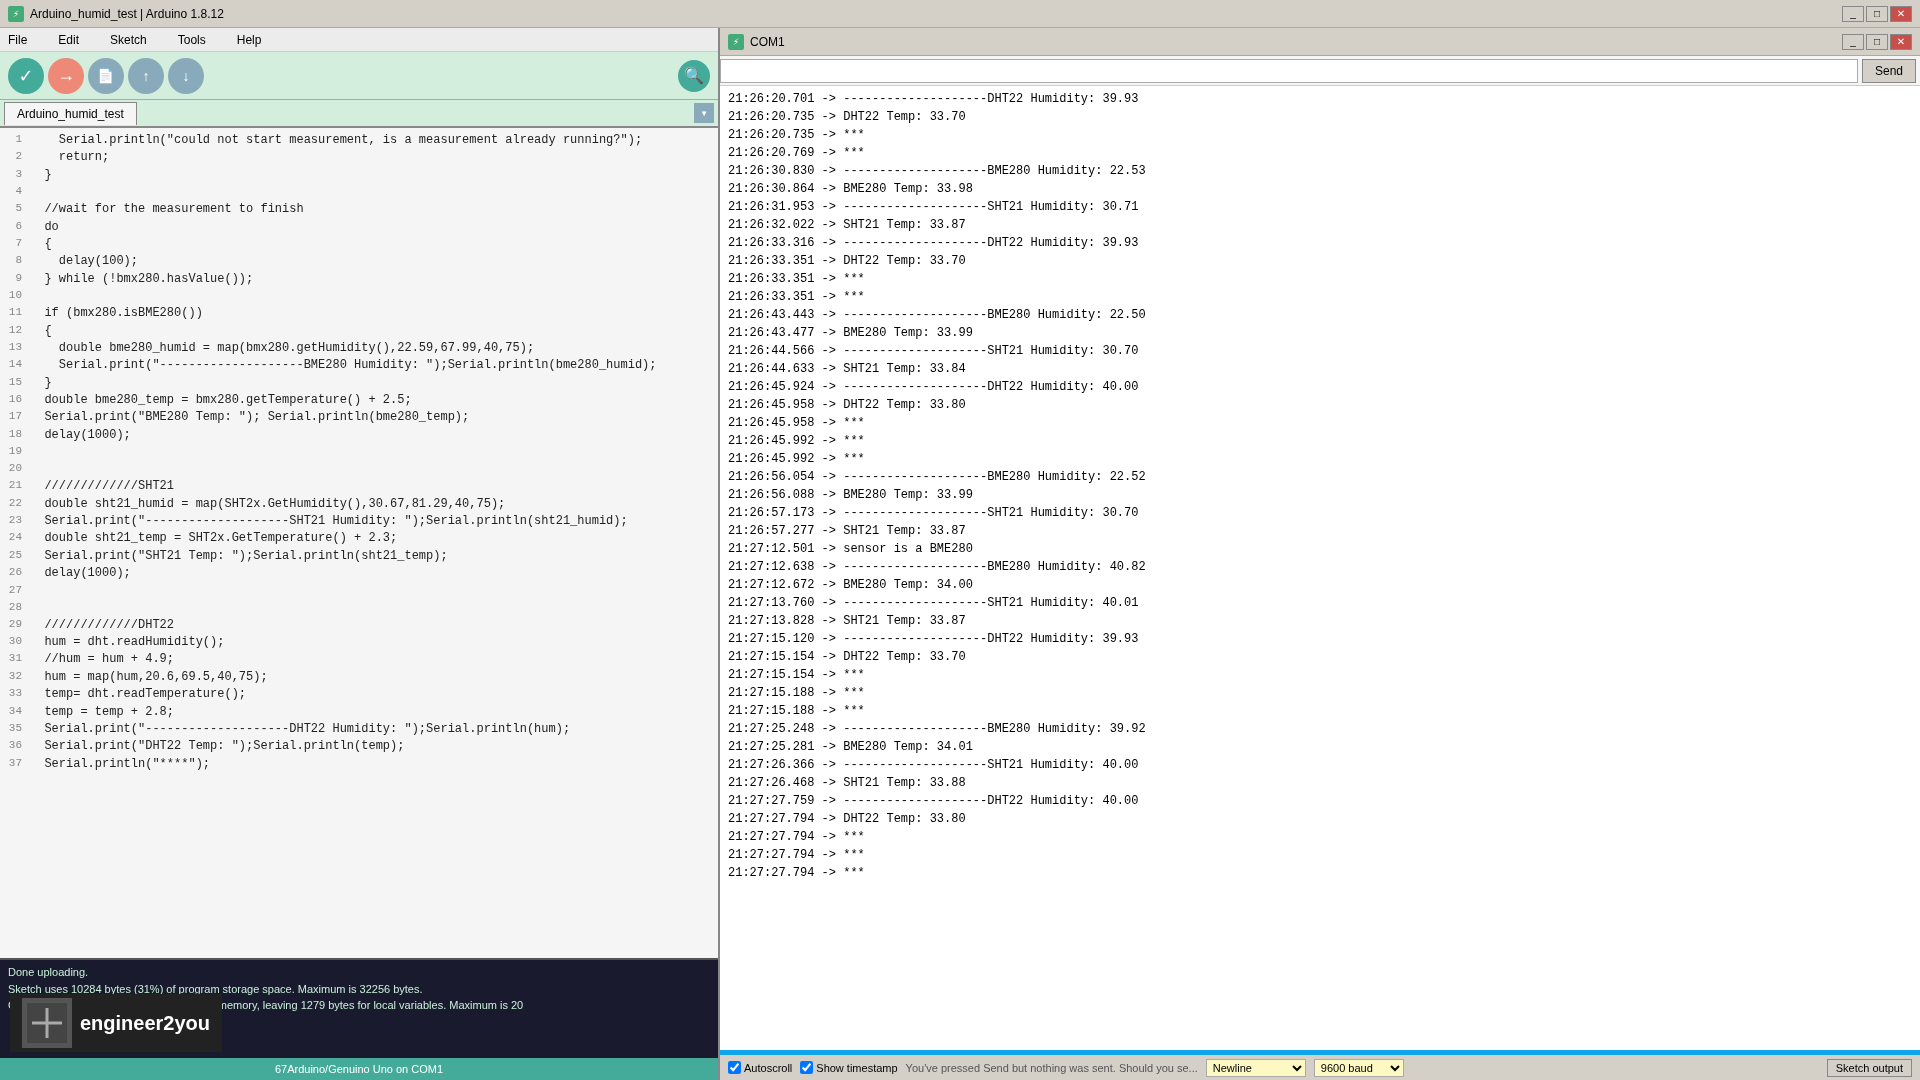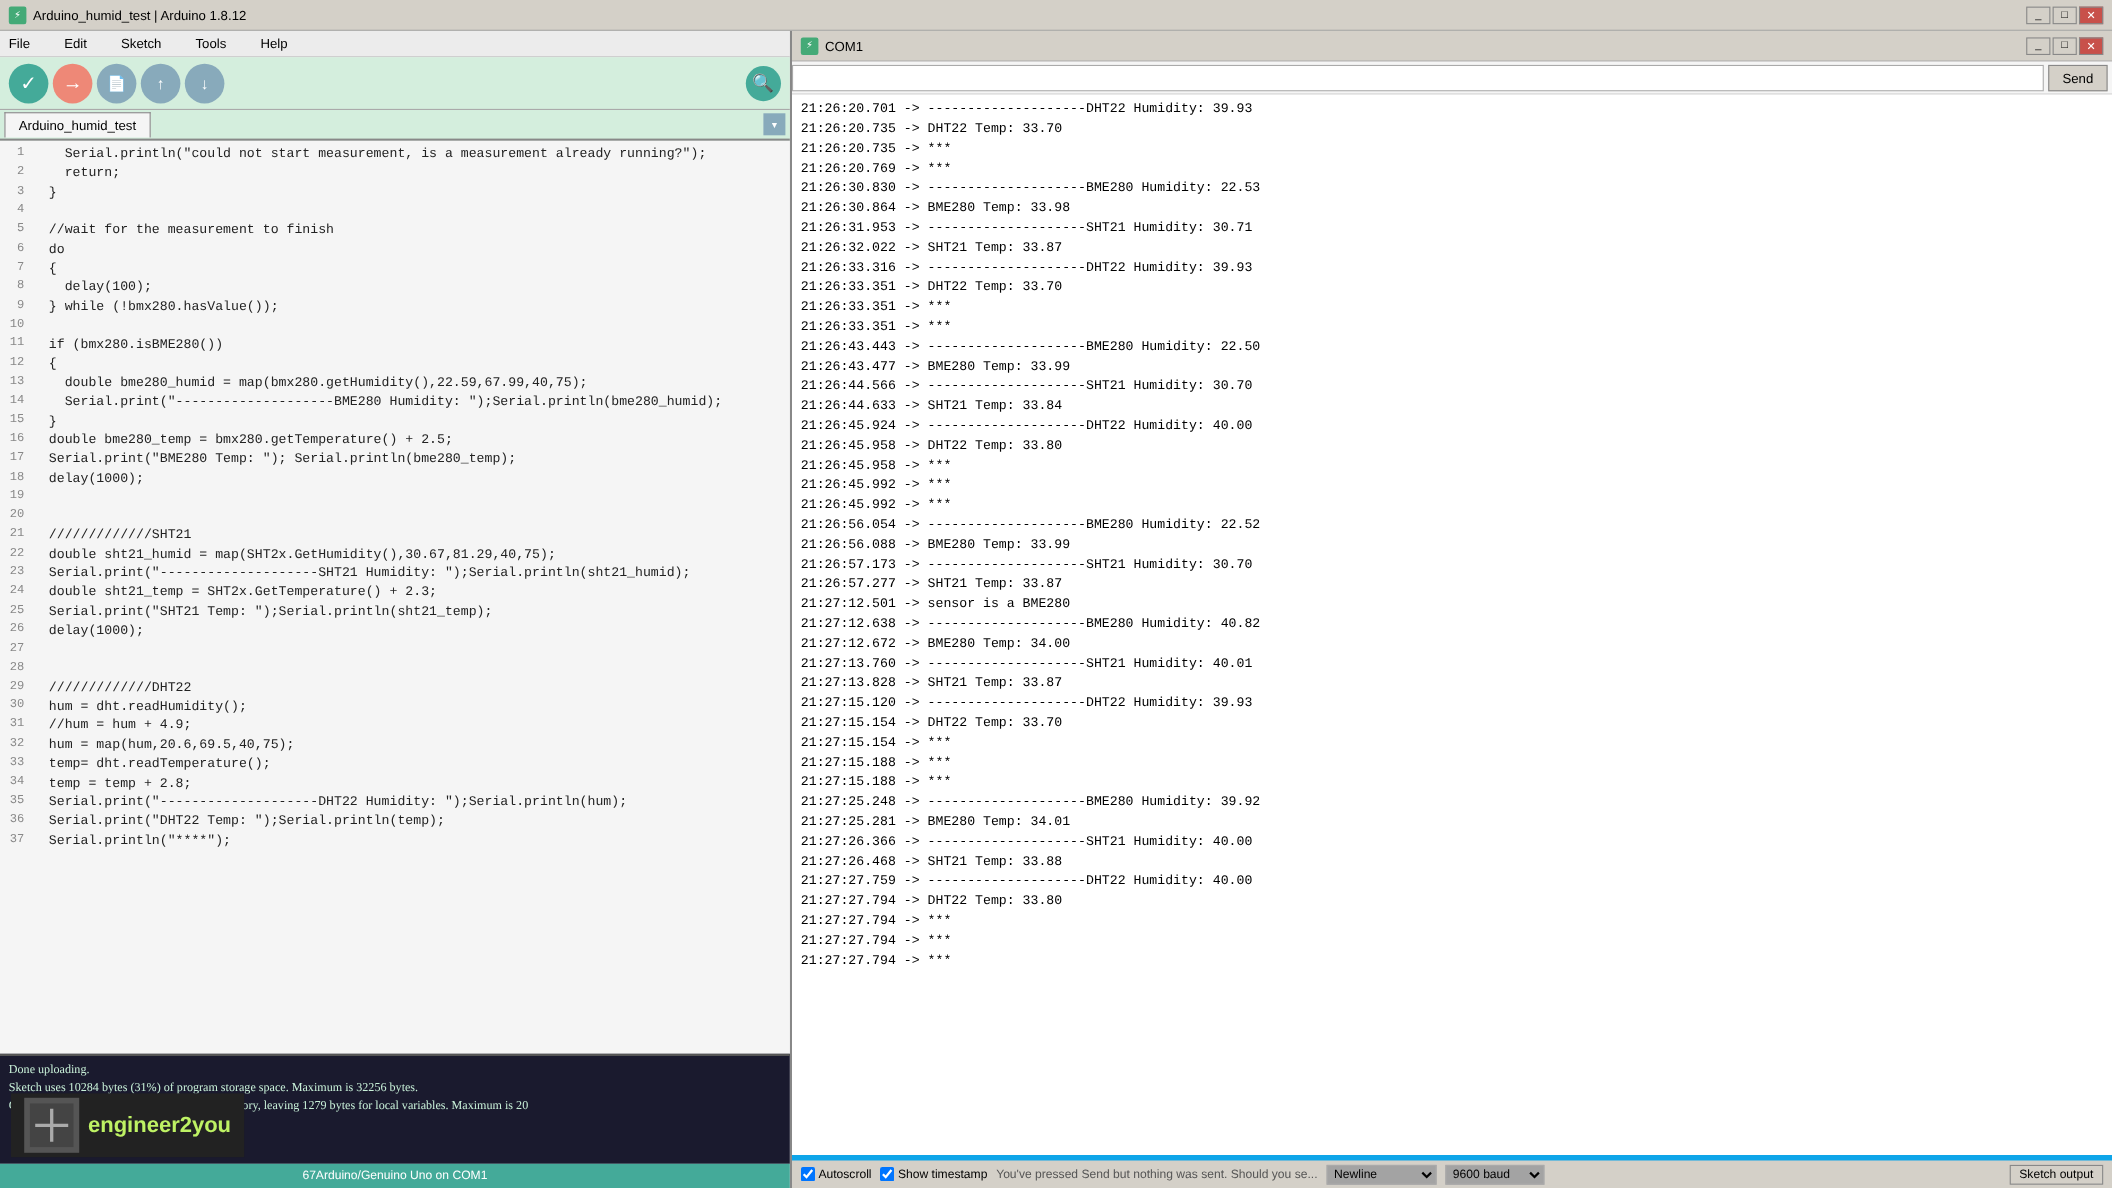--- a/index.html
+++ b/index.html
@@ -50,29 +50,29 @@
     .code-line { display: flex; font-size: 12px; line-height: 1.45; min-height: 17px; }
     .line-num { width: 30px; text-align: right; padding-right: 8px; color: #888; font-size: 11px; flex-shrink:0; }
     .line-code { color: #222; white-space: pre; flex: 1; }
     .code-scroll::-webkit-scrollbar { width: 10px; }
     .code-scroll::-webkit-scrollbar-track { background: #e0e0e0; }
     .code-scroll::-webkit-scrollbar-thumb { background: #aaa; }
 
     
     .console-area { height: 100px; background: #1a1a2e; border-top: 2px solid #555; overflow: hidden; display:flex; flex-direction:column; }
     .console-content { flex:1; overflow-y:auto; padding: 4px 8px; }
-    .console-line { color: #c8f0d8; font-size: 11px; font-family: Liberation Serif, serif; line-height: 1.5; }
+    .console-line { color: #c8f0d8; font-size: 11px; font-family: Liberation Sans, sans-serif; line-height: 1.5; }
 
     
     .status-bar { background: #4a9; color: #fff; padding: 2px 8px; font-family: Arial; font-size: 11px; display: flex; justify-content: center; align-items: center; height: 22px; }
 
     
     .watermark { position: absolute; bottom: 30px; left: 20px; display: flex; align-items: center; gap: 8px; background: #222; padding: 4px 12px; z-index: 10; }
     .watermark-icon { width: 50px; height: 50px; background: #555; display:flex;align-items:center;justify-content:center; }
-    .watermark-text { color: #bef264; font-family: Arial; font-size: 20px; font-weight: bold; }
+    .watermark-text { color: #ffffff; font-family: Arial; font-size: 20px; font-weight: bold; }
 
     
     .right-panel { flex: 1; display: flex; flex-direction: column; background: #f0f0f0; }
 
     
     .serial-title { background: #d4d0c8; height: 28px; display: flex; align-items: center; justify-content: space-between; padding: 0 8px; border-bottom: 1px solid #aaa; }
     .serial-title-text { font-family: Arial; font-size: 12px; }
     .serial-title-controls { display: flex; gap: 2px; }
 
     
@@ -84,21 +84,21 @@
     .serial-output { flex: 1; background: white; overflow-y: scroll; padding: 4px 8px; font-family: 'Courier New', monospace; font-size: 12px; }
     .serial-line { line-height: 1.5; color: #000; white-space: pre; }
     .serial-output::-webkit-scrollbar { width: 10px; }
     .serial-output::-webkit-scrollbar-track { background: #e0e0e0; }
     .serial-output::-webkit-scrollbar-thumb { background: #aaa; }
 
     
     .serial-bottom { background: #d4d0c8; border-top: 5px solid #0ea5e9; height: 30px; display: flex; align-items: center; padding: 0 8px; gap: 8px; font-family: Arial; font-size: 11px; }
     .serial-bottom label { display: flex; align-items: center; gap: 3px; cursor: pointer; }
     .serial-bottom input[type=checkbox] { cursor: pointer; }
-    .serial-bottom select { font-size: 11px; border: 1px solid #aaa; background: #a3a3a3; padding: 1px 2px; cursor: pointer; }
+    .serial-bottom select { font-size: 11px; border: 1px solid #aaa; background: #fef9c3; padding: 1px 2px; cursor: pointer; }
     .clear-btn { background: #d4d0c8; border: 1px solid #888; padding: 2px 8px; font-family: Arial; font-size: 11px; cursor: pointer; margin-left: auto; }
 
     .left-panel { position: relative; }
   </style>
 </head>
 <body>
 
 <div class="title-bar">
   <div class="title-bar-left">
     <div class="title-bar-icon">⚡</div>

